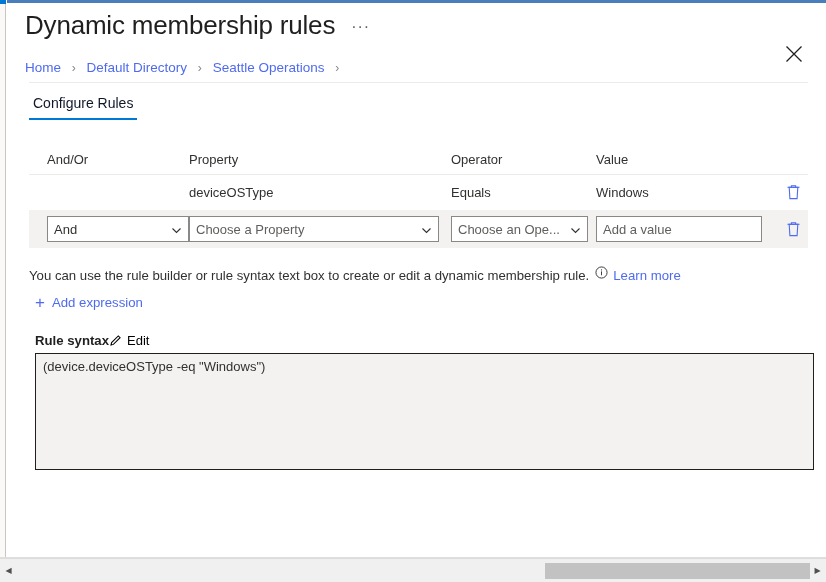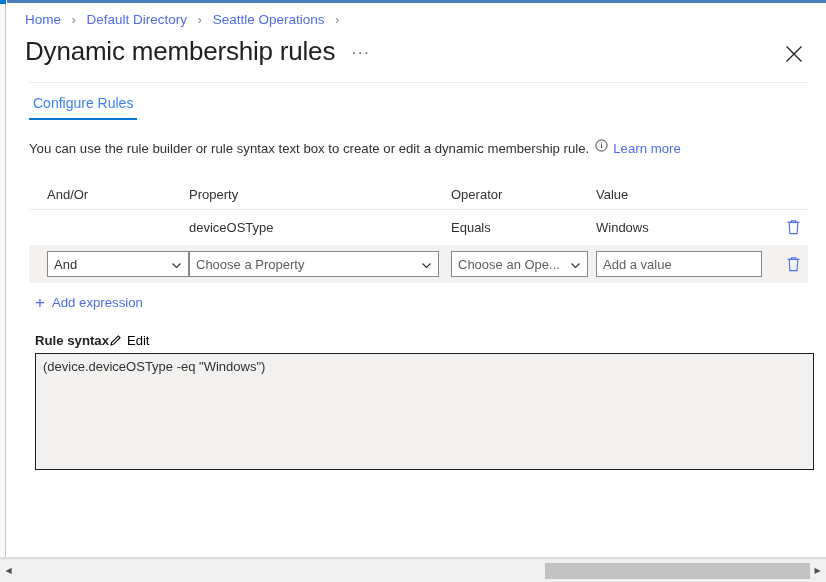--- a/index.html
+++ b/index.html
@@ -126,21 +126,21 @@
   }
 
   
   #tabs {
     padding-left: 22px;
     margin-top: 12px;
     display: flex;
   }
   .tab {
     font-size: 14px;
-    color: #3b82f6;
+    color: #0f172a;
     padding: 0 4px 7px 4px;
     cursor: pointer;
     border-bottom: 2px solid transparent;
   }
   .tab.selected {
     border-bottom: 2px solid #0078d4;
     font-weight: 400;
   }
   #tabs-underline {
     margin: 0 18px 0 22px;
@@ -341,64 +341,51 @@
 </head>
 <body>
 
 <div id="behind-strip">
   <div id="behind-strip-accent"></div>
 </div>
 
 <div id="blade">
 
   
+  <div id="title-row">
+    <div id="page-title">Dynamic membership rules</div>
+    <div id="title-ellipsis">···</div>
+  </div>
+
+  
   <div id="breadcrumb">
     <span class="crumb">Home</span>
     <span class="crumb-sep">›</span>
     <span class="crumb">Default Directory</span>
     <span class="crumb-sep">›</span>
     <span class="crumb">Seattle Operations</span>
     <span class="crumb-sep">›</span>
   </div>
 
-  
-  <div id="title-row">
-    <div id="page-title">Dynamic membership rules</div>
-    <div id="title-ellipsis">···</div>
-  </div>
-
   <div id="close-button">
     <svg viewBox="0 0 22 22" width="22" height="22" aria-hidden="true">
       <path d="M3.5 3.5 L18.5 18.5 M18.5 3.5 L3.5 18.5" stroke="currentColor" stroke-width="1.3" fill="none"></path>
     </svg>
   </div>
 
   
   <div id="toolbar-divider"></div>
 
   
   <div id="tabs">
     <div class="tab selected">
       <span>Configure Rules</span>
     </div>
   </div>
   <div id="tabs-underline"></div>
-
-  
-  <div id="description">
-    <span>You can use the rule builder or rule syntax text box to create or edit a dynamic membership rule.</span>
-    <span id="info-icon">
-      <svg viewBox="0 0 14 14" width="13" height="13" aria-hidden="true">
-        <circle cx="7" cy="7" r="6" fill="none" stroke="currentColor" stroke-width="1"></circle>
-        <rect x="6.5" y="5.8" width="1" height="4.2" fill="currentColor"></rect>
-        <rect x="6.5" y="3.6" width="1" height="1.2" fill="currentColor"></rect>
-      </svg>
-    </span>
-    <span class="link">Learn more</span>
-  </div>
 
   
   <div id="rules-table">
 
     <div class="rule-row" id="rules-header">
       <div class="col-andor">And/Or</div>
       <div class="col-prop">Property</div>
       <div class="col-oper">Operator</div>
       <div class="col-value">Value</div>
       <div class="col-del"></div>
@@ -462,20 +449,33 @@
             <path d="M1.5 3.3 H13.5" stroke="currentColor" stroke-width="1.1" fill="none"></path>
             <path d="M5.4 3.3 V1.7 H9.6 V3.3" stroke="currentColor" stroke-width="1.1" fill="none"></path>
             <path d="M3.2 3.3 L3.9 14.6 H11.1 L11.8 3.3 Z" stroke="currentColor" stroke-width="1.1" fill="none"></path>
           </svg>
         </span>
       </div>
     </div>
   </div>
 
   
+  <div id="description">
+    <span>You can use the rule builder or rule syntax text box to create or edit a dynamic membership rule.</span>
+    <span id="info-icon">
+      <svg viewBox="0 0 14 14" width="13" height="13" aria-hidden="true">
+        <circle cx="7" cy="7" r="6" fill="none" stroke="currentColor" stroke-width="1"></circle>
+        <rect x="6.5" y="5.8" width="1" height="4.2" fill="currentColor"></rect>
+        <rect x="6.5" y="3.6" width="1" height="1.2" fill="currentColor"></rect>
+      </svg>
+    </span>
+    <span class="link">Learn more</span>
+  </div>
+
+  
   <div id="add-expression">
     <span id="add-plus">+</span>
     <span class="add-label">Add expression</span>
   </div>
 
   
   <div id="rule-syntax-section">
     <div id="rule-syntax-head">
       <div id="rule-syntax-label">Rule syntax</div>
       <div id="edit-link">

